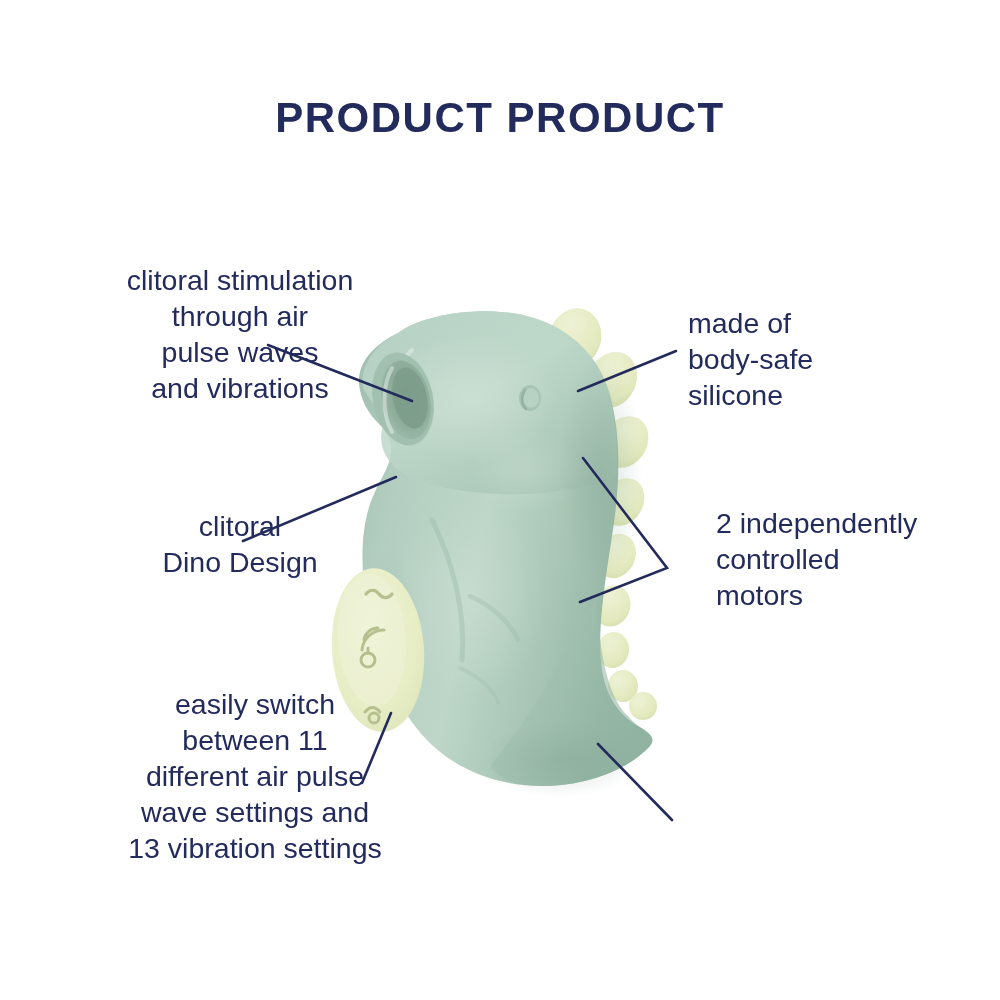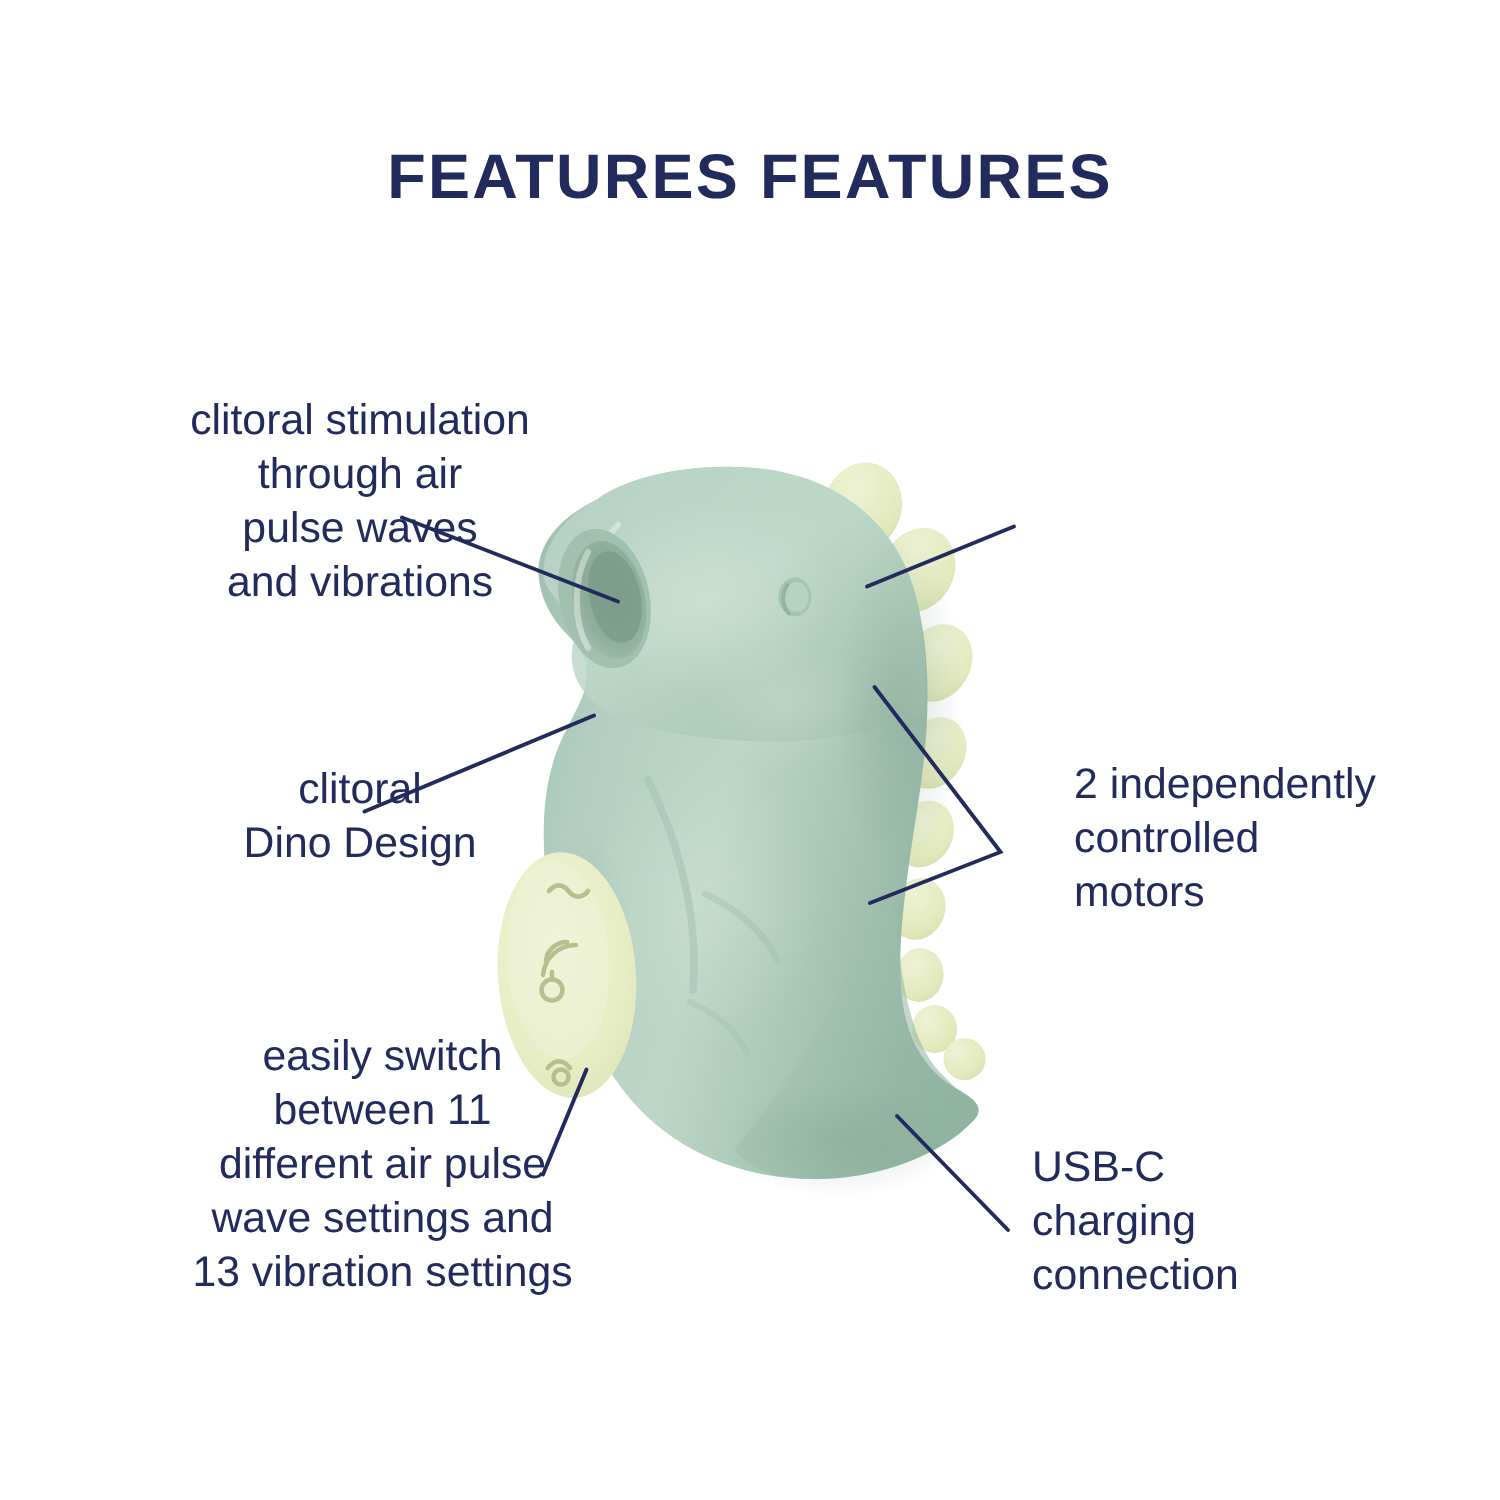--- a/index.html
+++ b/index.html
@@ -59,21 +59,21 @@
     left: 0; top: 0;
     width: 1000px;
     height: 1000px;
   }
 </style>
 </head>
 <body>
 
 <div id="page">
 
-  <div id="title">FEATURES FEATURES</div>
+  <div id="title">PRODUCT PRODUCT</div>
 
   <svg id="art" viewBox="0 0 1000 1000" xmlns="http://www.w3.org/2000/svg">
     <defs>
 
       <linearGradient id="gBody" x1="0" y1="0" x2="1" y2="0.35">
         <stop offset="0%" stop-color="#9cbdad"></stop>
         <stop offset="22%" stop-color="#b3cec0"></stop>
         <stop offset="52%" stop-color="#bdd6c8"></stop>
         <stop offset="80%" stop-color="#a6c4b3"></stop>
         <stop offset="100%" stop-color="#93b4a3"></stop>
@@ -239,22 +239,22 @@
 
   <div class="callout left" id="c-dino">clitoral
 Dino Design</div>
 
   <div class="callout left" id="c-settings">easily switch
 between 11
 different air pulse
 wave settings and
 13 vibration settings</div>
 
+  <div class="callout right" id="c-silicone">made of
+body-safe
+silicone</div>
 
   <div class="callout right" id="c-motors">2 independently
 controlled
 motors</div>
 
-  <div class="callout right" id="c-usbc">USB-C
-charging
-connection</div>
 
 </div>
 
 </body></html>

